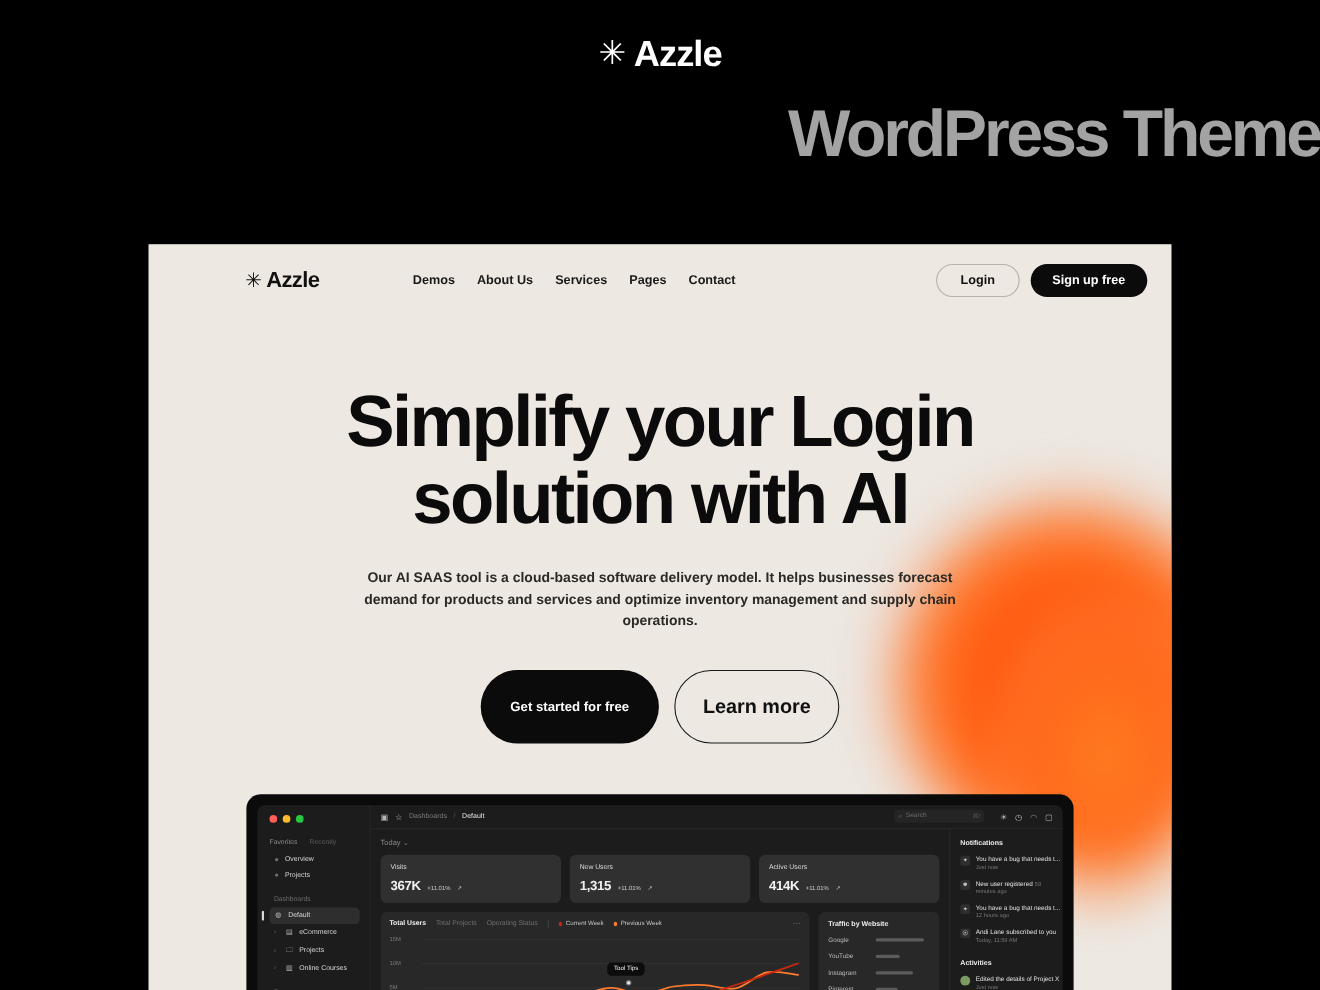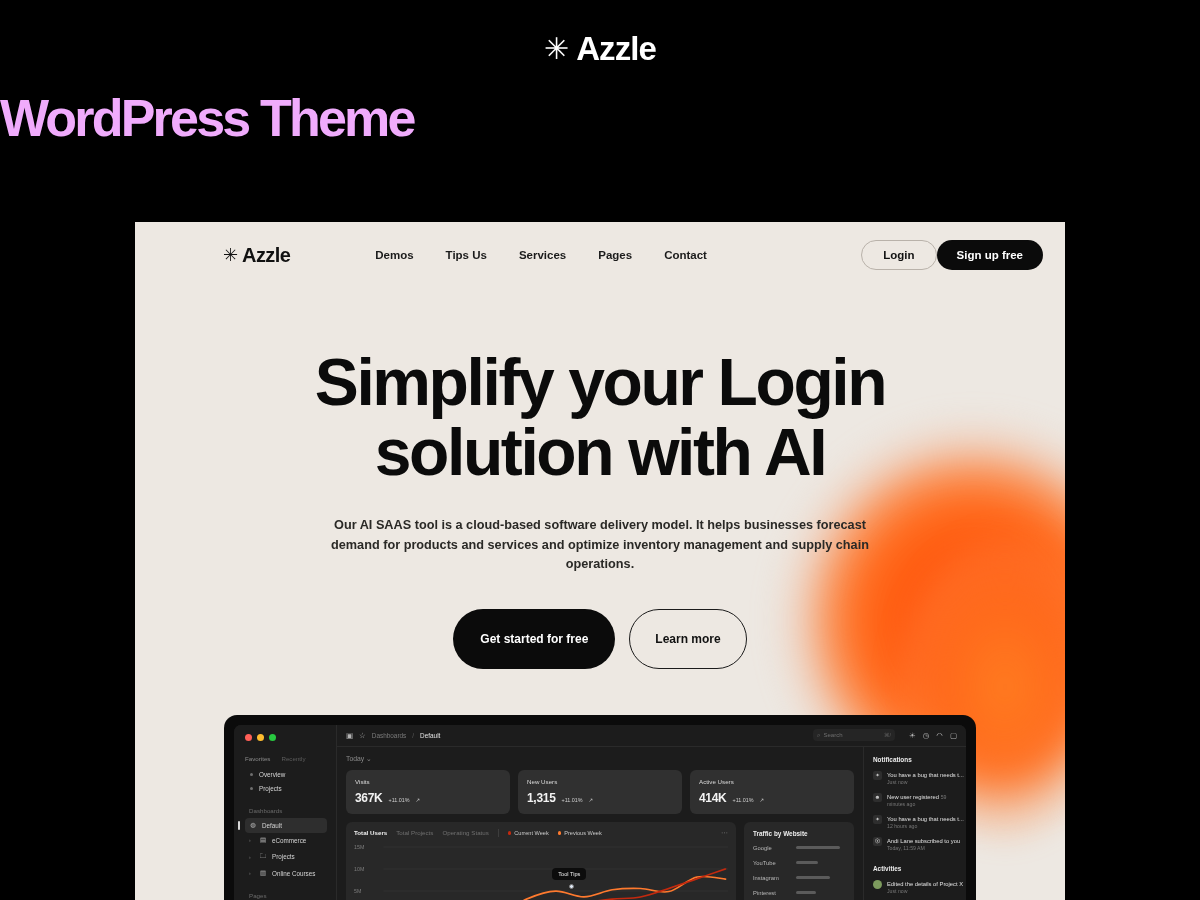--- a/index.html
+++ b/index.html
@@ -14,22 +14,22 @@
 
   
   .banner { position: absolute; top: 0; left: 0; width: 1200px; height: 222px; background: #000; }
   .brand-row {
     position: absolute; top: 32px; left: 0; width: 1200px;
     display: flex; align-items: center; justify-content: center; gap: 7px;
   }
   .brand-star { color: #fff; font-size: 30px; line-height: 1; font-weight: 400; display:block; }
   .brand-word { color: #fff; font-size: 33px; font-weight: bold; letter-spacing: -0.9px; line-height:1; }
   .banner-title {
-    position: absolute; top: 92px; left: 0; width: 1200px; text-align: left;
-    color: #f0abfc; font-size: 52px; font-weight: bold; letter-spacing: -2.8px; line-height: 1;
+    position: absolute; top: 92px; left: 0; width: 1200px; text-align: right;
+    color: #a3a3a3; font-size: 60px; font-weight: bold; letter-spacing: -2.8px; line-height: 1;
   }
 
   
   .site {
     position: absolute; top: 222px; left: 135px;
     width: 930px; height: 678px;
     background: #EDE8E2; overflow: hidden;
   }
   .blob {
     position: absolute; right: -110px; top: 175px;
@@ -52,23 +52,23 @@
   
   .site-nav {
     position: relative; z-index: 3;
     height: 50px; margin-top: 8px;
     display: flex; align-items: center;
     padding: 0 22px 0 88px;
   }
   .logo { display: flex; align-items: center; gap: 4px; }
   .logo-star { font-size: 18px; color: #111; line-height: 1; }
   .logo-word { font-size: 20px; font-weight: bold; color: #111; letter-spacing: -0.6px; }
-  .nav-links { display: flex; gap: 32px; margin-left: 85px; }
+  .nav-links { display: flex; gap: 20px; margin-left: 85px; }
   .nav-link { font-size: 11.5px; font-weight: bold; color: #1b1b1b; cursor: pointer; white-space: nowrap; }
-  .nav-actions { margin-left: auto; display: flex; align-items: center; }
+  .nav-actions { margin-left: auto; display: flex; align-items: center; gap: 10px; }
   .btn-login {
     font-size: 11.5px; font-weight: bold; color: #111;
     border: 1px solid #b9b2aa; border-radius: 999px;
     padding: 8px 21px; background: transparent; cursor: pointer;
   }
   .btn-signup {
     font-size: 11.5px; font-weight: bold; color: #fff;
     background: #0b0b0b; border: none; border-radius: 999px;
     padding: 9px 20px; cursor: pointer;
   }
@@ -83,21 +83,21 @@
     margin: 28px auto 0; width: 580px;
     font-size: 12.7px; font-weight: bold; color: #2a2926; line-height: 1.55;
   }
   .hero-btns { margin-top: 34px; display: flex; justify-content: center; gap: 14px; }
   .btn-primary {
     background: #0b0b0b; color: #fff; border: none; border-radius: 999px;
     font-size: 12px; font-weight: bold; padding: 14px 27px; cursor: pointer;
   }
   .btn-secondary {
     background: transparent; color: #111; border: 1px solid #1b1b1b; border-radius: 999px;
-    font-size: 12px; font-weight: bold; padding: 22px 25px; cursor: pointer;
+    font-size: 18px; font-weight: bold; padding: 22px 25px; cursor: pointer;
   }
 
   
   .dash-outer {
     position: relative; z-index: 4;
     margin: 46px auto 0; width: 752px; height: 300px;
     background: #0b0b0b; border-radius: 13px; padding: 10px 10px 0 10px;
   }
   .dash {
     width: 100%; height: 100%;
@@ -217,21 +217,21 @@
     <div class="blob"></div>
     <div class="blob2"></div>
 
     <div class="site-nav">
       <div class="logo">
         <span class="logo-star">✳</span>
         <span class="logo-word">Azzle</span>
       </div>
       <div class="nav-links">
         <span class="nav-link">Demos</span>
-        <span class="nav-link">Tips Us</span>
+        <span class="nav-link">About Us</span>
         <span class="nav-link">Services</span>
         <span class="nav-link">Pages</span>
         <span class="nav-link">Contact</span>
       </div>
       <div class="nav-actions">
         <button class="btn-login">Login</button>
         <button class="btn-signup">Sign up free</button>
       </div>
     </div>
 

